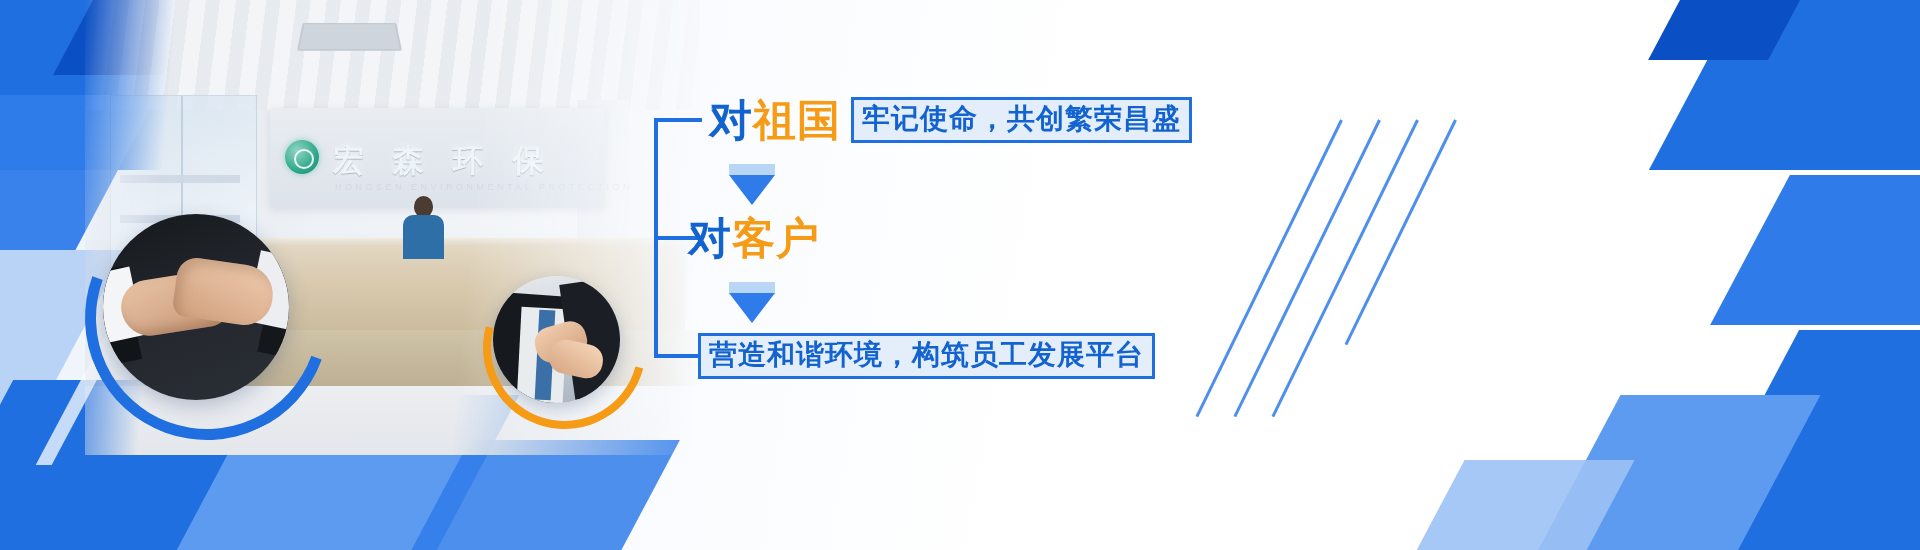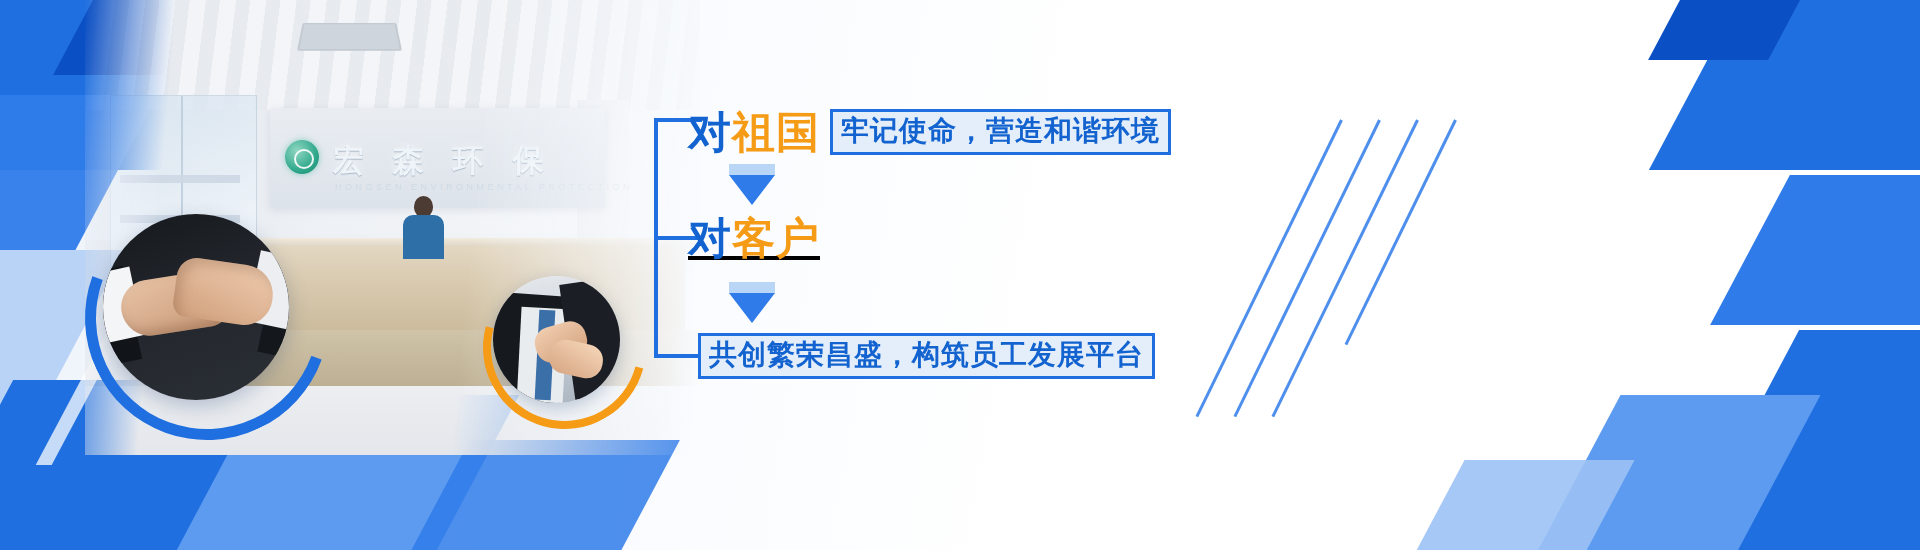--- a/index.html
+++ b/index.html
@@ -313,22 +313,22 @@
   .tree .tick{
     position:absolute;left:0;width:48px;height:4px;background:#1f6fe0;
   }
   .tick.t1{top:0;}
   .tick.t2{top:118px;}
   .tick.t3{top:236px;}
 
   .row{
     position:absolute;left:48px;display:flex;align-items:center;height:56px;
   }
-  .row.r1{top:104px;}
-  .row.r2{top:210px;text-decoration:underline;}
+  .row.r1{top:92px;margin-left:21px;}
+  .row.r2{top:210px;}
   .row.r3{top:328px;}
 
   .lead{
     font-size:43px;font-weight:700;letter-spacing:1px;white-space:nowrap;
     font-family:"DejaVu Sans","Liberation Sans",sans-serif;
     line-height:1;
   }
   .lead .blue{color:#1263cf;}
   .lead .orange{color:#f59b16;}
 
@@ -441,37 +441,37 @@
       <div class="vbar"></div>
       <div class="tick t1"></div>
       <div class="tick t2"></div>
       <div class="tick t3"></div>
     </div>
 
     <div class="row r1">
       <div class="lead">
         <span class="blue">对</span><span class="orange">祖国</span>
       </div>
-      <div class="boxed">牢记使命，营造和谐环境</div>
+      <div class="boxed">牢记使命，共创繁荣昌盛</div>
     </div>
 
     <div class="arrow a1">
       <div class="top"></div>
         <div class="tri"></div>
     </div>
 
     <div class="row r2">
       <div class="lead">
         <span class="blue">对</span><span class="orange">客户</span>
       </div>
     </div>
 
     <div class="arrow a2">
       <div class="top"></div>
         <div class="tri"></div>
     </div>
 
     <div class="row r3">
-      <div class="boxed">共创繁荣昌盛，构筑员工发展平台</div>
+      <div class="boxed">营造和谐环境，构筑员工发展平台</div>
     </div>
 
   </div>
 </div>
 
 </body></html>

